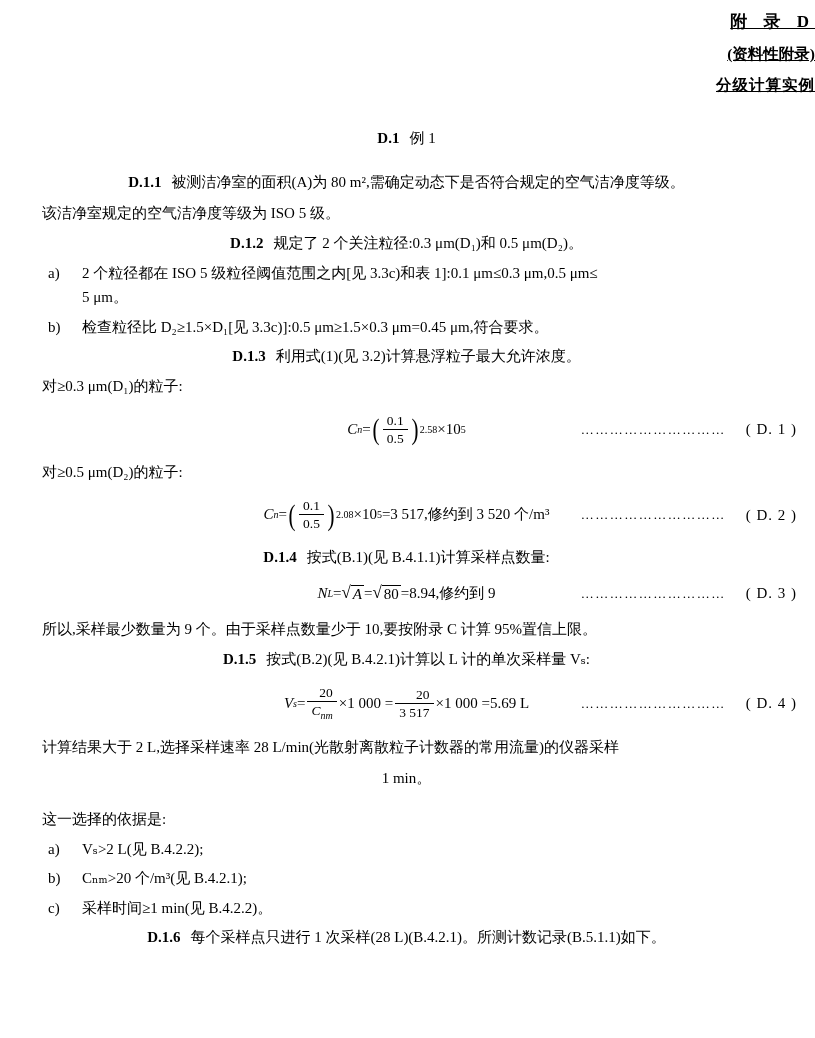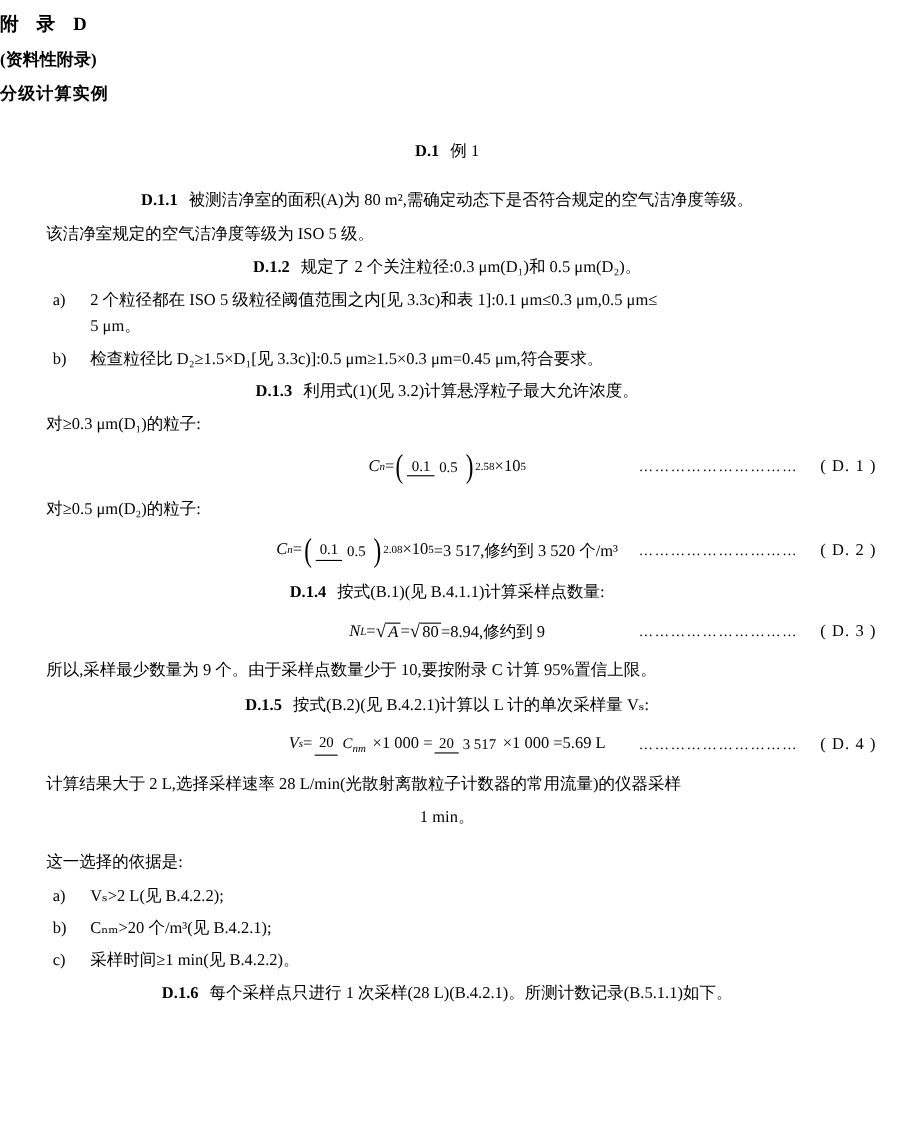--- a/index.html
+++ b/index.html
@@ -17,22 +17,23 @@
     overflow: hidden;
   }
   .page {
     width: 815px;
     height: 1038px;
     padding: 0;
     box-sizing: border-box;
     position: relative;
   }
   .title-block {
-    text-align: left;
+    text-align: right;
     margin-top: 10px;
+    text-decoration: underline;
   }
   .title-main {
     font-weight: bold;
     font-size: 17px;
     letter-spacing: 6px;
     margin-bottom: 11px;
   }
   .title-sub {
     font-weight: bold;
     font-size: 15.5px;
@@ -93,23 +94,23 @@
     margin: 0 4px 0 16px;
     font-size: 13px;
   }
   .eqno {
     white-space: nowrap;
     margin-left: 16px;
     letter-spacing: 1px;
   }
   .frac {
     display: inline-flex;
-    flex-direction: row;
+    flex-direction: column;
     vertical-align: middle;
-    text-align: left;
+    text-align: right;
     margin: 0 2px;
     font-size: 13.5px;
     line-height: 1.12;
   }
   .frac .numer {
     border-bottom: 1px solid #000;
     padding: 0 4px 1px 4px;
   }
   .frac .denom {
     padding: 1px 4px 0 4px;

